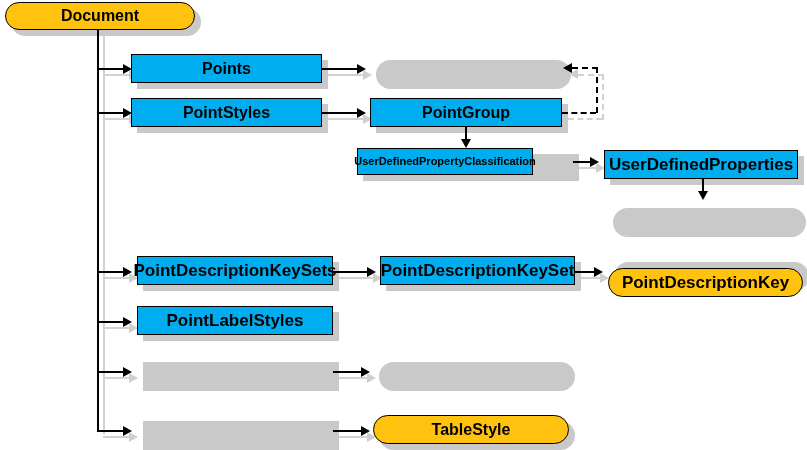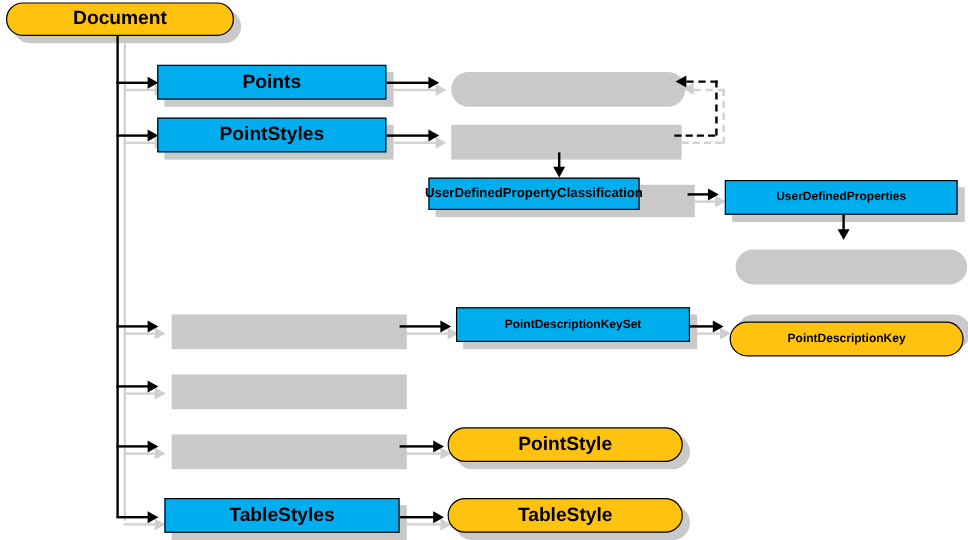--- a/index.html
+++ b/index.html
@@ -62,21 +62,21 @@
     position:absolute;width:0;height:0;
     border-left:5px solid transparent;
     border-right:5px solid transparent;
     border-top:9px solid #000000;
     z-index:4;
   }
   .arrow-r.shadowarrow{border-left-color:#cfcfcf;z-index:1;}
   .arrow-l.shadowarrow{border-right-color:#cfcfcf;z-index:1;}
 
   .fs-lg{font-size:16px;}
-  .fs-md{font-size:10px;}
+  .fs-md{font-size:17px;}
   .fs-sm{font-size:11px;}
 </style>
 </head>
 <body>
 
 <div id="canvas">
 
   <div class="shadow round" style="left:11px;top:8px;width:190px;height:28px;"></div>
   <div class="node round fs-lg" style="left:5px;top:2px;width:190px;height:28px;">Document</div>
 
@@ -125,20 +125,21 @@
 
   <div class="shadow" style="left:137px;top:104px;width:191px;height:29px;"></div>
   <div class="node rect fs-lg" style="left:131px;top:98px;width:191px;height:29px;">PointStyles</div>
 
   <div class="hline shadowline" style="left:328px;top:118px;width:37px;"></div>
   <div class="hline" style="left:322px;top:112px;width:37px;"></div>
   <div class="arrow-r shadowarrow" style="left:363px;top:114px;"></div>
   <div class="arrow-r" style="left:357px;top:108px;"></div>
 
   <div class="shadow" style="left:376px;top:104px;width:192px;height:29px;"></div>
+  <div class="node rect fs-lg" style="left:370px;top:98px;width:192px;height:29px;">PointGroup</div>
 
   <div class="dashed-h shadowline" style="left:568px;top:118px;width:34px;"></div>
   <div class="dashed-v shadowline" style="left:602px;top:74px;height:46px;"></div>
   <div class="dashed-h shadowline" style="left:578px;top:74px;width:26px;"></div>
 
   <div class="dashed-h" style="left:562px;top:112px;width:34px;"></div>
   <div class="dashed-v" style="left:596px;top:67px;height:46px;"></div>
   <div class="dashed-h" style="left:572px;top:67px;width:26px;"></div>
   <div class="arrow-l shadowarrow" style="left:569px;top:69px;"></div>
   <div class="arrow-l" style="left:563px;top:63px;"></div>
@@ -156,51 +157,51 @@
 
   <div class="shadow" style="left:610px;top:156px;width:194px;height:29px;"></div>
   <div class="node rect fs-md" style="left:604px;top:150px;width:194px;height:29px;">UserDefinedProperties</div>
 
   <div class="vline" style="left:702px;top:179px;height:14px;"></div>
   <div class="arrow-d" style="left:698px;top:191px;"></div>
 
   <div class="shadow round" style="left:613px;top:208px;width:193px;height:29px;"></div>
 
   <div class="shadow" style="left:143px;top:262px;width:196px;height:29px;"></div>
+  <div class="node rect fs-md" style="left:137px;top:256px;width:196px;height:29px;">PointDescriptionKeySets</div>
 
   <div class="hline shadowline" style="left:339px;top:277px;width:36px;"></div>
   <div class="hline" style="left:333px;top:271px;width:36px;"></div>
   <div class="arrow-r shadowarrow" style="left:373px;top:273px;"></div>
   <div class="arrow-r" style="left:367px;top:267px;"></div>
 
   <div class="shadow" style="left:386px;top:262px;width:195px;height:29px;"></div>
   <div class="node rect fs-md" style="left:380px;top:256px;width:195px;height:29px;">PointDescriptionKeySet</div>
 
   <div class="hline shadowline" style="left:581px;top:277px;width:21px;"></div>
   <div class="hline" style="left:575px;top:271px;width:21px;"></div>
   <div class="arrow-r shadowarrow" style="left:600px;top:273px;"></div>
   <div class="arrow-r" style="left:594px;top:267px;"></div>
 
   <div class="shadow round" style="left:614px;top:262px;width:195px;height:29px;"></div>
   <div class="node round fs-md" style="left:608px;top:268px;width:195px;height:29px;">PointDescriptionKey</div>
 
   <div class="shadow" style="left:143px;top:312px;width:196px;height:29px;"></div>
+  <div class="node rect fs-md" style="left:137px;top:306px;width:196px;height:29px;">PointLabelStyles</div>
 
   <div class="shadow" style="left:143px;top:362px;width:196px;height:29px;"></div>
 
   <div class="hline shadowline" style="left:339px;top:377px;width:30px;"></div>
   <div class="hline" style="left:333px;top:371px;width:30px;"></div>
   <div class="arrow-r shadowarrow" style="left:367px;top:373px;"></div>
   <div class="arrow-r" style="left:361px;top:367px;"></div>
 
   <div class="shadow round" style="left:379px;top:362px;width:196px;height:29px;"></div>
-  <div class="node round fs-lg" style="left:373px;top:356px;width:196px;height:29px;">PointStyle</div>
 
   <div class="shadow" style="left:143px;top:421px;width:196px;height:29px;"></div>
-  <div class="node rect fs-lg" style="left:137px;top:415px;width:196px;height:29px;">TableStyles</div>
 
   <div class="hline shadowline" style="left:339px;top:436px;width:30px;"></div>
   <div class="hline" style="left:333px;top:430px;width:30px;"></div>
   <div class="arrow-r shadowarrow" style="left:367px;top:432px;"></div>
   <div class="arrow-r" style="left:361px;top:426px;"></div>
 
   <div class="shadow round" style="left:379px;top:421px;width:196px;height:29px;"></div>
   <div class="node round fs-lg" style="left:373px;top:415px;width:196px;height:29px;">TableStyle</div>
 
 </div>

